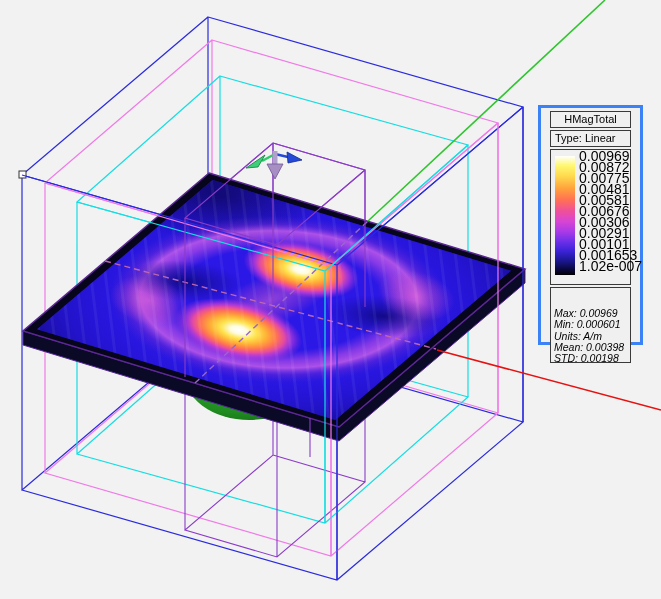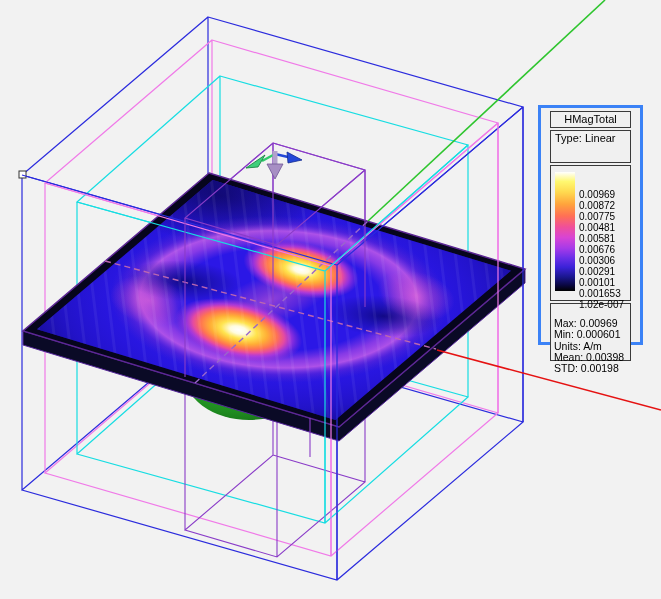--- a/index.html
+++ b/index.html
@@ -7,30 +7,30 @@
        font-family:"Liberation Sans",sans-serif;}
   #stage{position:absolute;left:0;top:0;width:661px;height:599px;}
   svg{display:block;}
 
   
   .legend{position:absolute;left:538px;top:105px;width:105px;height:240px;
           background:#f0f0f0;border:3px solid #3b82f6;box-sizing:border-box;
           padding:3px 9px;font-size:11px;color:#000;}
   .lg-box{border:1px solid #3a3a3a;background:#f0f0f0;margin-bottom:2px;box-sizing:border-box;}
   .lg-title{height:17px;text-align:center;line-height:15px;}
-  .lg-type{height:33px;padding-left:4px;line-height:15px;}
+  .lg-type{height:17px;padding-left:4px;line-height:15px;}
   .lg-scale{height:136px;position:relative;}
   .colorbar{position:absolute;left:4px;top:6px;width:20px;height:119px;
             background:linear-gradient(180deg,#ffffff 0%,#fff870 8%,#ffd94f 17%,
             #ffa43c 27%,#ff7055 37%,#f05098 46%,#d844d4 55%,#a73ae8 64%,
             #6c2fe8 72%,#3b22d8 80%,#1b1790 88%,#0a0742 95%,#000000 100%);}
-  .scale-labels{position:absolute;left:28px;top:15px;height:129px;right:1px;
-            display:flex;flex-direction:column;justify-content:flex-end;
-            font-size:10px;line-height:11px;white-space:nowrap;}
-  .lg-stats{height:58px;padding:14px 0 0 3px;font-size:10.5px;line-height:11.3px;white-space:nowrap;}
+  .scale-labels{position:absolute;left:28px;top:1px;height:129px;right:1px;
+            display:flex;flex-direction:column;justify-content:flex-start;
+            font-size:14px;line-height:11px;white-space:nowrap;}
+  .lg-stats{height:76px;padding:20px 0 0 3px;font-size:10.5px;line-height:11.3px;white-space:nowrap;font-style:italic;}
 </style>
 </head>
 <body>
 
 <div id="stage">
 <svg width="661" height="599" viewBox="0 0 661 599">
   <defs>
     <radialGradient id="gHot">
       <stop offset="0" stop-color="#ffffff"></stop>
       <stop offset="0.13" stop-color="#fffcdf"></stop>

